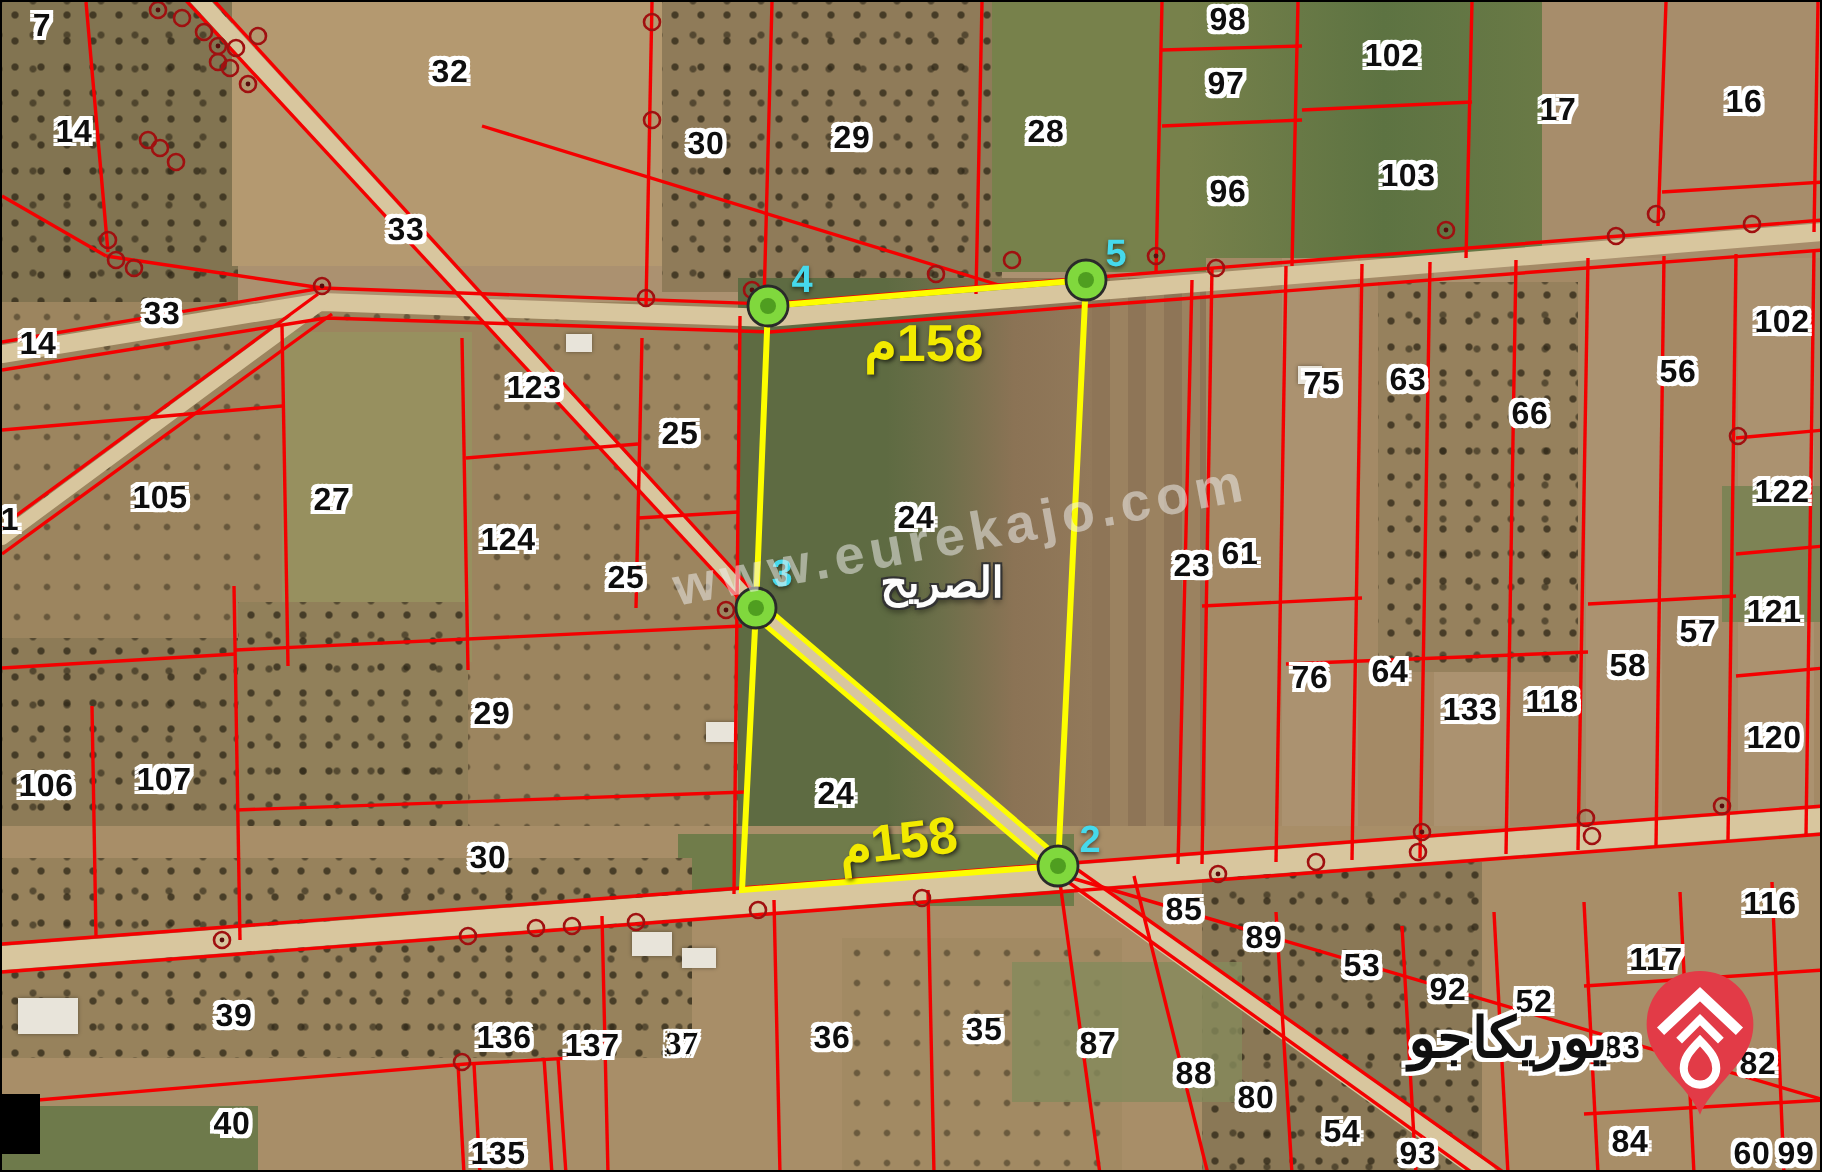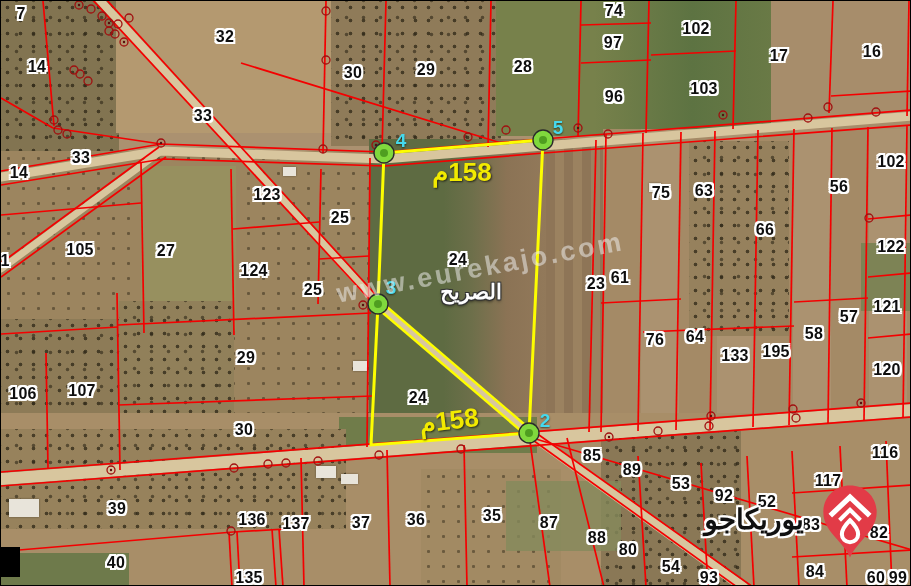--- a/index.html
+++ b/index.html
@@ -255,57 +255,57 @@
       <span class="plabel" style="left: 266px; top: 194px; text-align: center;">123</span>
       <span class="plabel" style="left: 339px; top: 217px;">25</span>
       <span class="plabel" style="left: 79px; top: 249px;">105</span>
       <span class="plabel" style="left: 165px; top: 250px;">27</span>
       <span class="plabel" style="left: 253px; top: 270px;">124</span>
       <span class="plabel" style="left: 312px; top: 289px;">25</span>
       <span class="plabel" style="left: 4px; top: 260px;">1</span>
       <span class="plabel" style="left: 352px; top: 72px;">30</span>
       <span class="plabel" style="left: 425px; top: 69px;">29</span>
       <span class="plabel" style="left: 522px; top: 66px;">28</span>
-      <span class="plabel" style="left: 613px; top: 10px;">74</span>
+      <span class="plabel" style="left: 613px; top: 10px;">98</span>
       <span class="plabel" style="left: 612px; top: 42px;">97</span>
       <span class="plabel" style="left: 613px; top: 96px;">96</span>
       <span class="plabel" style="left: 695px; top: 28px;">102</span>
       <span class="plabel" style="left: 691px; top: 88px; padding-left: 24px;">103</span>
       <span class="plabel" style="left: 778px; top: 55px;">17</span>
       <span class="plabel" style="left: 871px; top: 51px;">16</span>
       <span class="plabel" style="left: 890px; top: 161px;">102</span>
       <span class="plabel" style="left: 838px; top: 186px;">56</span>
       <span class="plabel" style="left: 660px; top: 192px;">75</span>
       <span class="plabel" style="left: 703px; top: 190px;">63</span>
-      <span class="plabel" style="left: 764px; top: 207px; margin-top: 22px;">66</span>
+      <span class="plabel" style="left: 764px; top: 207px;">66</span>
       <span class="plabel" style="left: 890px; top: 246px;">122</span>
       <span class="plabel" style="left: 619px; top: 277px;">61</span>
       <span class="plabel" style="left: 886px; top: 306px;">121</span>
       <span class="plabel" style="left: 457px; top: 259px;">24</span>
       <span class="plabel" style="left: 567px; top: 283px; margin-left: 28px;">23</span>
       <span class="plabel" style="left: 813px; top: 333px;">58</span>
       <span class="plabel" style="left: 848px; top: 316px; text-align: right;">57</span>
       <span class="plabel" style="left: 654px; top: 339px;">76</span>
       <span class="plabel" style="left: 694px; top: 336px;">64</span>
       <span class="plabel" style="left: 734px; top: 355px;">133</span>
-      <span class="plabel" style="left: 775px; top: 351px;">195</span>
+      <span class="plabel" style="left: 775px; top: 351px;">118</span>
       <span class="plabel" style="left: 886px; top: 369px;">120</span>
       <span class="plabel" style="left: 245px; top: 357px;">29</span>
       <span class="plabel" style="left: 22px; top: 393px;">106</span>
       <span class="plabel" style="left: 81px; top: 390px;">107</span>
       <span class="plabel" style="left: 417px; top: 397px;">24</span>
       <span class="plabel" style="left: 243px; top: 429px;">30</span>
       <span class="plabel" style="left: 827px; top: 452px; margin-top: 28px;">117</span>
       <span class="plabel" style="left: 884px; top: 452px;">116</span>
       <span class="plabel" style="left: 591px; top: 455px;">85</span>
       <span class="plabel" style="left: 631px; top: 469px;">89</span>
       <span class="plabel" style="left: 116px; top: 508px;">39</span>
       <span class="plabel" style="left: 251px; top: 519px;">136</span>
       <span class="plabel" style="left: 295px; top: 523px;">137</span>
-      <span class="plabel" style="left: 360px; top: 522px;">37</span>
+      <span class="plabel" style="left: 340px; top: 522px; font-family: Liberation Serif, serif;">37</span>
       <span class="plabel" style="left: 415px; top: 519px;">36</span>
       <span class="plabel" style="left: 491px; top: 515px;">35</span>
       <span class="plabel" style="left: 548px; top: 522px;">87</span>
       <span class="plabel" style="left: 680px; top: 483px;">53</span>
       <span class="plabel" style="left: 723px; top: 495px;">92</span>
       <span class="plabel" style="left: 766px; top: 501px;">52</span>
       <span class="plabel" style="left: 810px; top: 524px;">83</span>
       <span class="plabel" style="left: 596px; top: 537px;">88</span>
       <span class="plabel" style="left: 878px; top: 532px;">82</span>
       <span class="plabel" style="left: 627px; top: 549px;">80</span>

